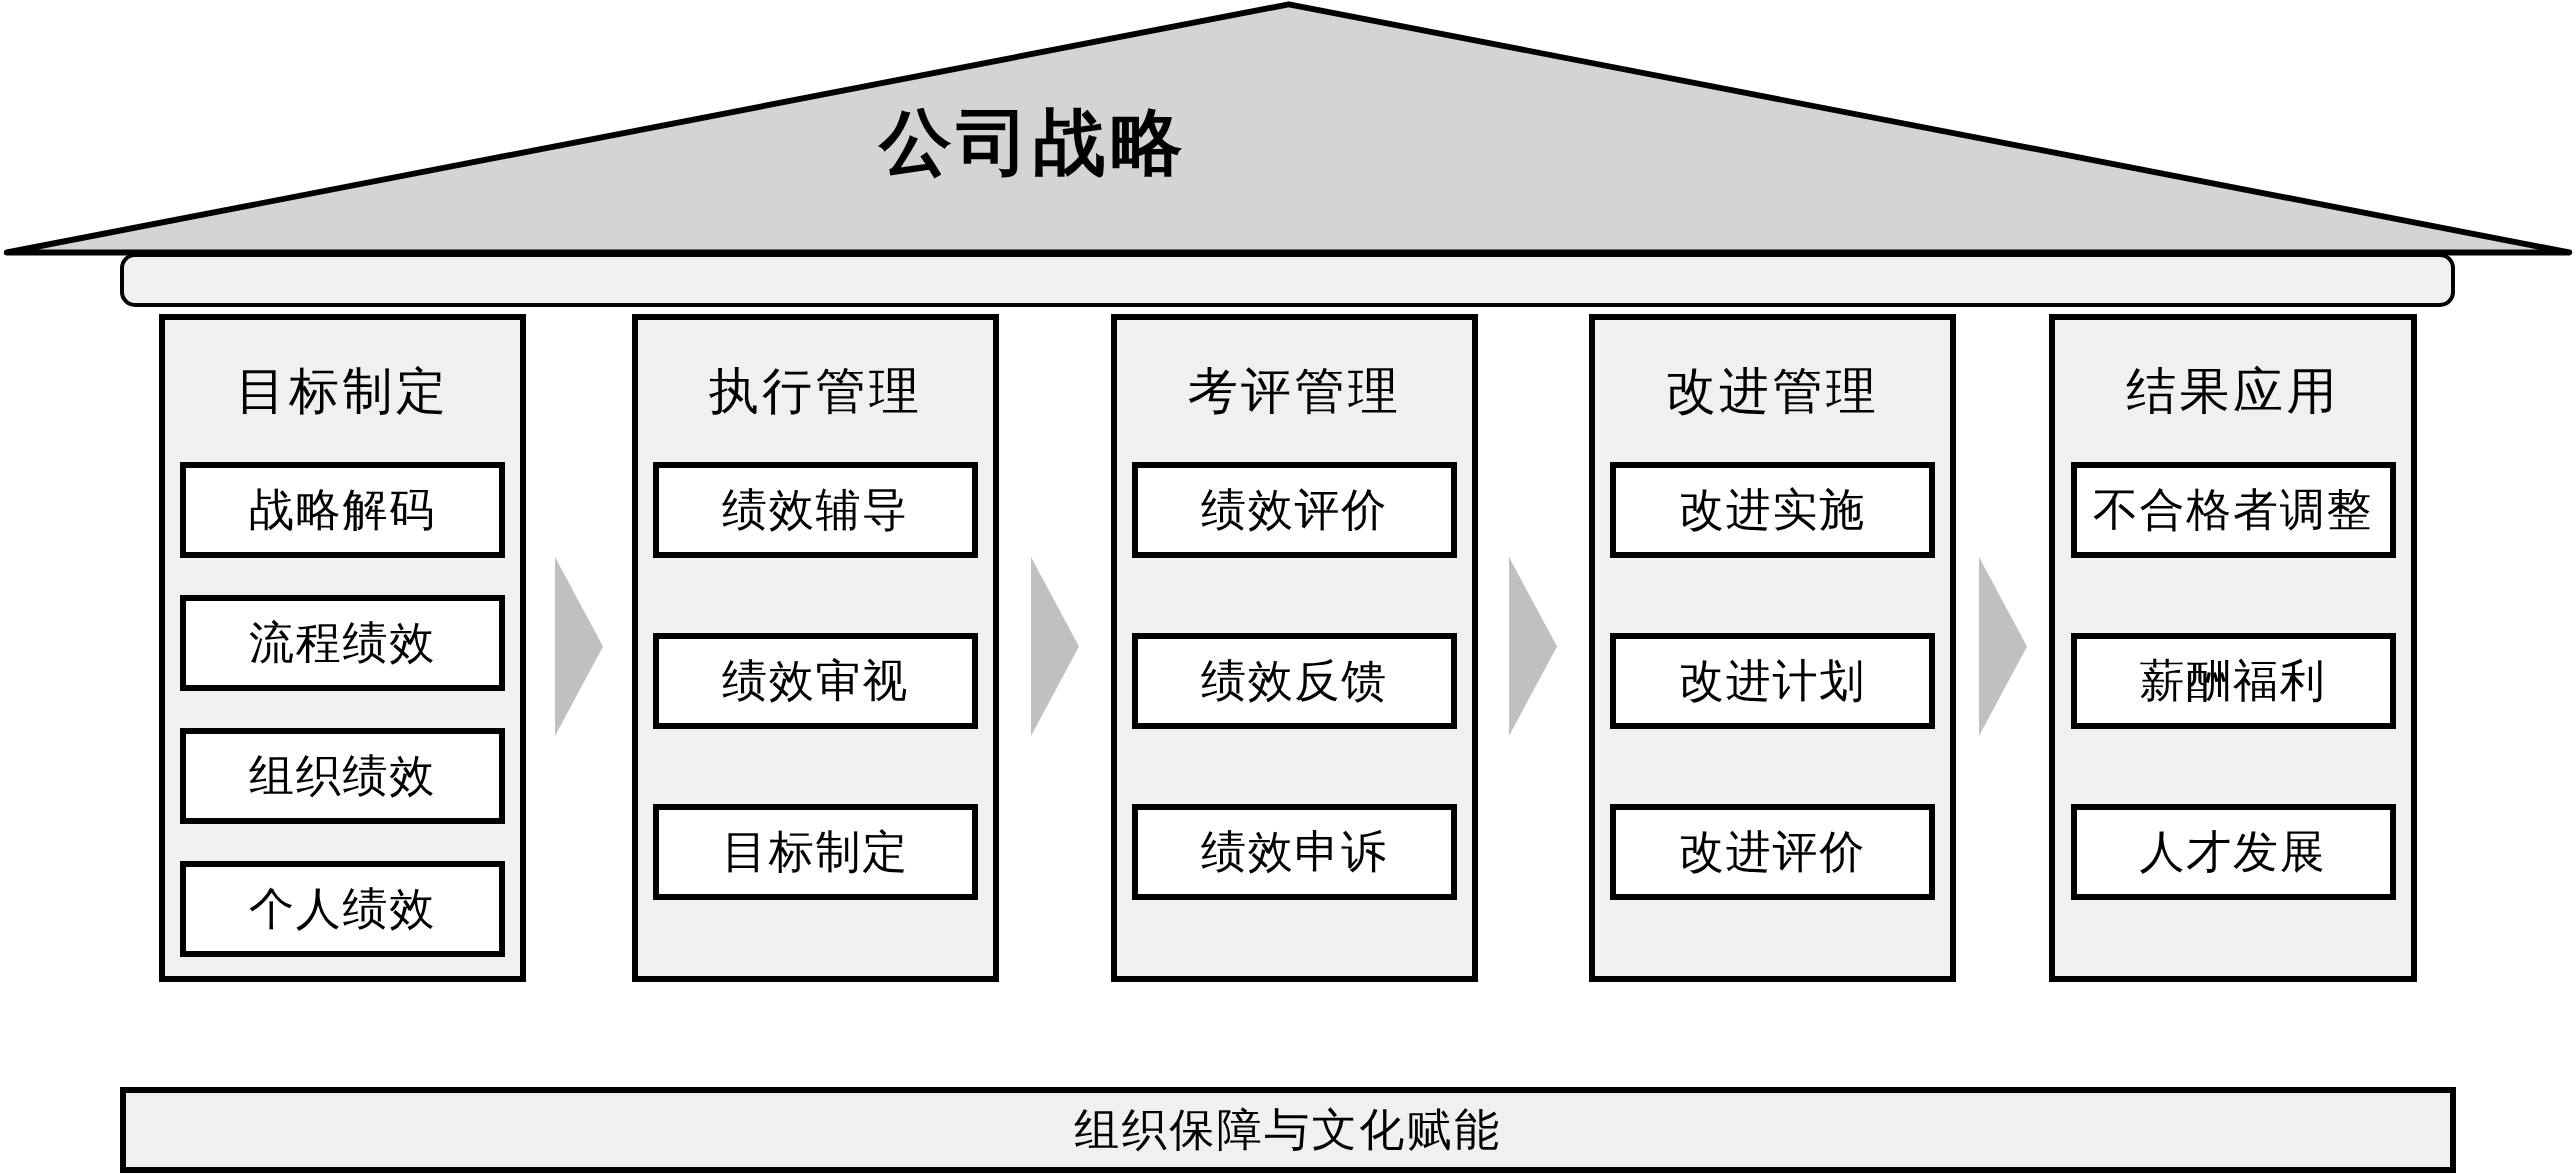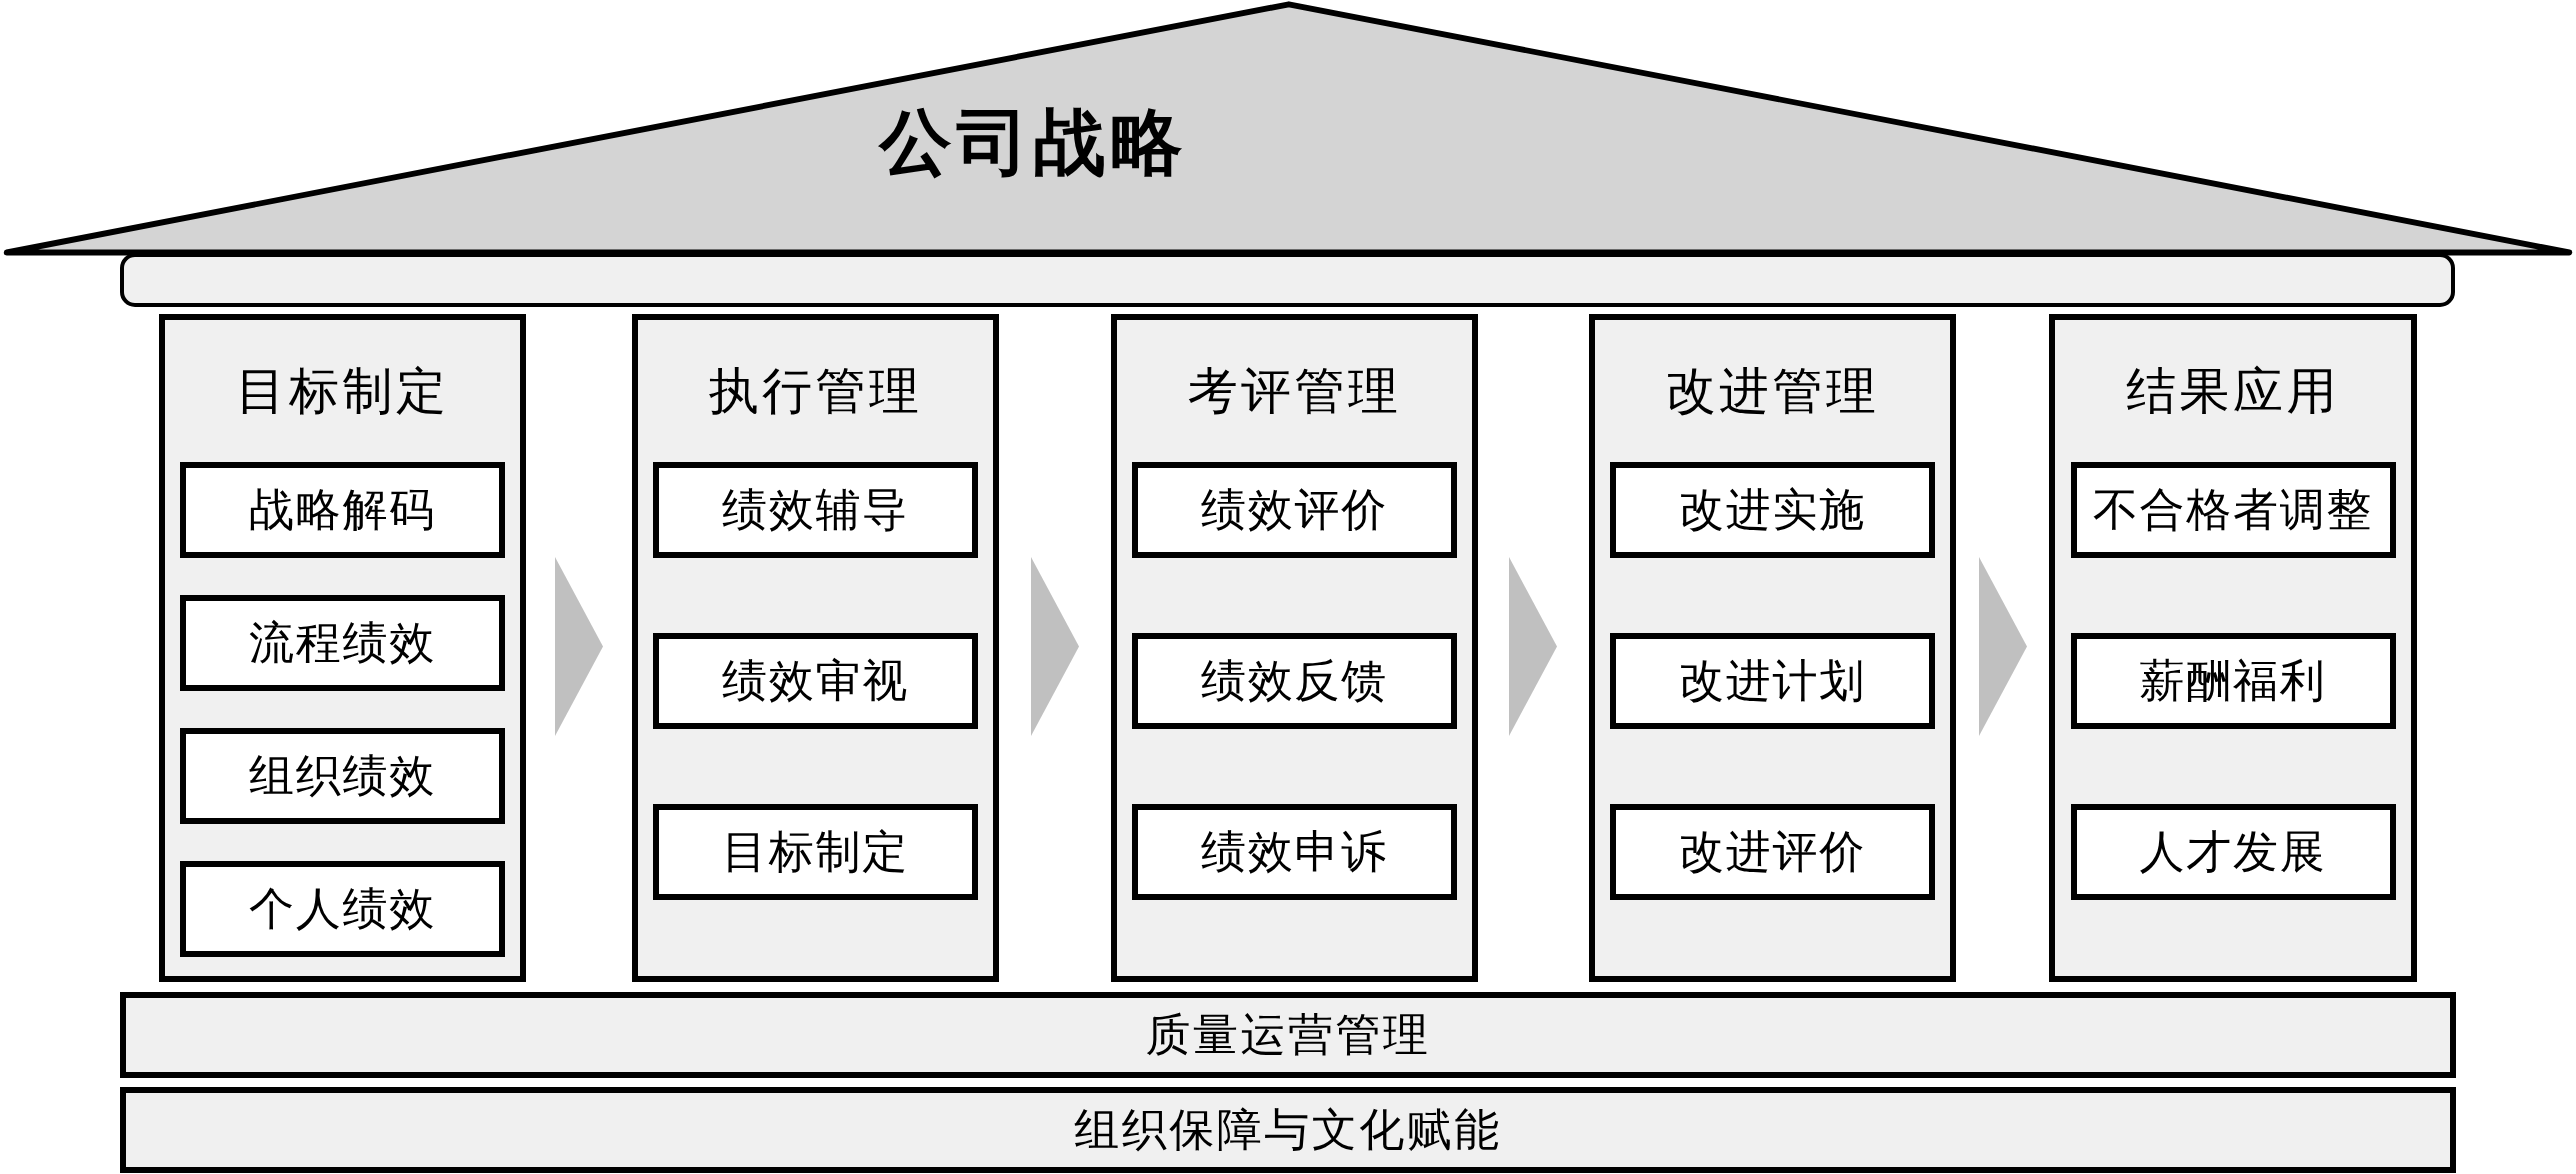--- a/index.html
+++ b/index.html
@@ -128,17 +128,16 @@
 
   <div class="pillar pillar--three p5">
     <div class="pillar-header">结果应用</div>
     <div class="pillar-items">
       <div class="item-box">不合格者调整</div>
       <div class="item-box">薪酬福利</div>
       <div class="item-box">人才发展</div>
     </div>
   </div>
 
-  <div class="foundation f1">质量运营管理</div>
   <div class="foundation f2">组织保障与文化赋能</div>
 
 </div>
 
 
 </body></html>

